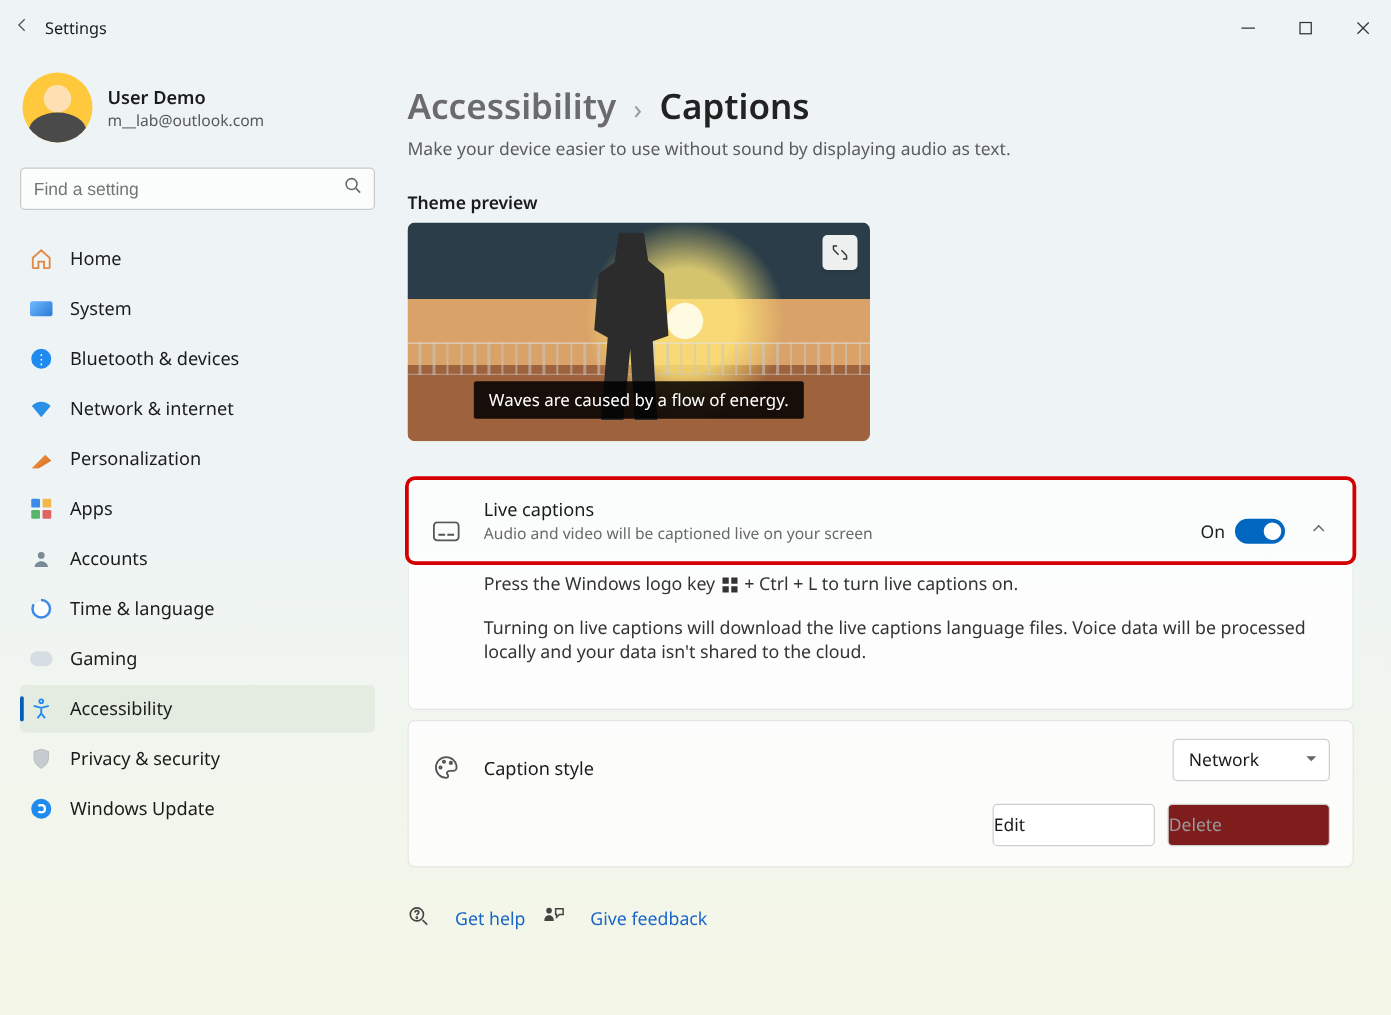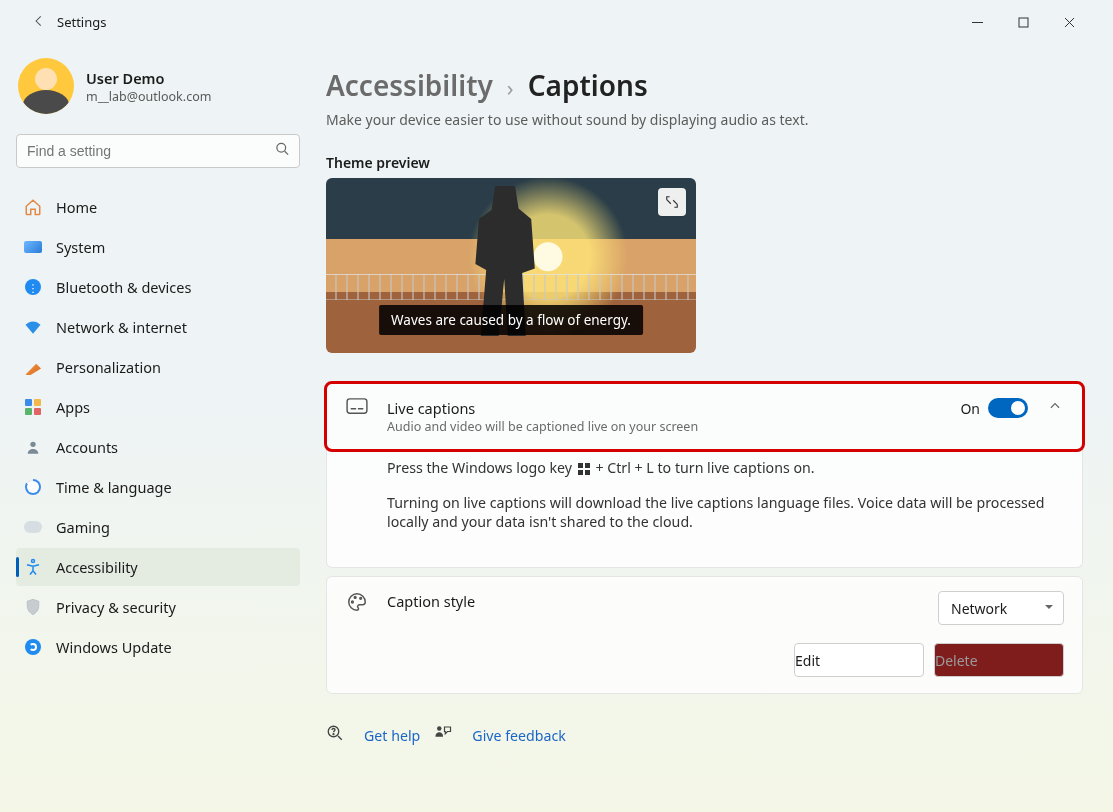--- a/index.html
+++ b/index.html
@@ -12,21 +12,21 @@
     --shadow:0 1px 2px rgba(0,0,0,.08);
   }
   *{box-sizing:border-box}
   body{
     margin:0;font-family:"Segoe UI",system-ui,sans-serif;color:var(--fg);
     font-size:14px;
     background:linear-gradient(to bottom,#eef4f5 0%,#eef4f5 50%,#f4f7e6 100%);
     width:1113px;height:812px;overflow:hidden;
   }
   
-  .titlebar{display:flex;align-items:center;height:44px;padding:0 21px}
+  .titlebar{display:flex;align-items:center;height:44px;padding:0 0}
   .titlebar .back{width:36px;text-align:center;color:#555}
   .titlebar .label{font-size:13px}
   .tb-right{margin-left:auto;display:flex}
   .tb-btn{width:46px;height:32px;display:flex;align-items:center;justify-content:center;color:#333}
   .tb-btn svg{width:11px;height:11px}
 
   .app{display:flex;height:calc(100% - 44px)}
 
   
   .side{width:312px;padding:14px 12px 0 16px}
@@ -83,21 +83,21 @@
       radial-gradient(circle at 60% 45%, rgba(255,230,120,.8) 0 42px, transparent 80px),
       linear-gradient(to bottom,#2a3d48 0 35%,#d8a268 35% 65%,#9e623c 65% 100%);
   }
   .preview .silhouette{position:absolute;left:36%;top:8px;width:90px;height:150px;background:#2c2c2c;clip-path:polygon(40% 0,62% 0,66% 15%,80% 22%,84% 55%,70% 58%,74% 100%,54% 100%,50% 62%,44% 100%,24% 100%,30% 56%,18% 52%,22% 22%,36% 16%)}
   .preview .rail{position:absolute;left:0;right:0;top:55%;height:26px;background:repeating-linear-gradient(90deg,rgba(255,255,255,.0) 0 9px,rgba(200,200,200,.55) 9px 11px);border-top:1px solid rgba(230,230,230,.7);border-bottom:1px solid rgba(200,200,200,.5)}
   .preview .cap{position:absolute;left:50%;bottom:18px;transform:translateX(-50%);background:rgba(0,0,0,.85);color:#fff;padding:6px 12px;font-size:13.5px;border-radius:2px;white-space:nowrap}
   .preview .expand{position:absolute;right:10px;top:10px;width:28px;height:28px;border-radius:4px;background:rgba(255,255,255,.92);display:flex;align-items:center;justify-content:center;box-shadow:var(--shadow)}
 
   .card{background:rgba(255,255,255,.78);border:1px solid var(--card-border);border-radius:6px;margin-top:30px}
   .card.highlight{outline:3px solid #d40000;outline-offset:-1px}
-  .row{display:flex;align-items:flex-start;gap:18px;padding:14px 18px}
+  .row{display:flex;align-items:flex-end;gap:18px;padding:14px 18px}
   .row .icon-slot{width:24px;display:flex;justify-content:center;color:#555}
   .row .titles{flex:1}
   .row .t1{font-size:14.5px}
   .row .t2{font-size:12.5px;color:#6a6a6a}
   .toggle-wrap{display:flex;align-items:center;gap:8px}
   .toggle{width:40px;height:20px;border-radius:10px;background:var(--toggle-on);position:relative}
   .toggle::after{content:"";position:absolute;right:3px;top:3px;width:14px;height:14px;border-radius:50%;background:#fff}
   .chev{color:#666;padding:0 2px}
 
   .expand-body{padding:2px 18px 20px 60px;color:#333;font-size:14.2px}

